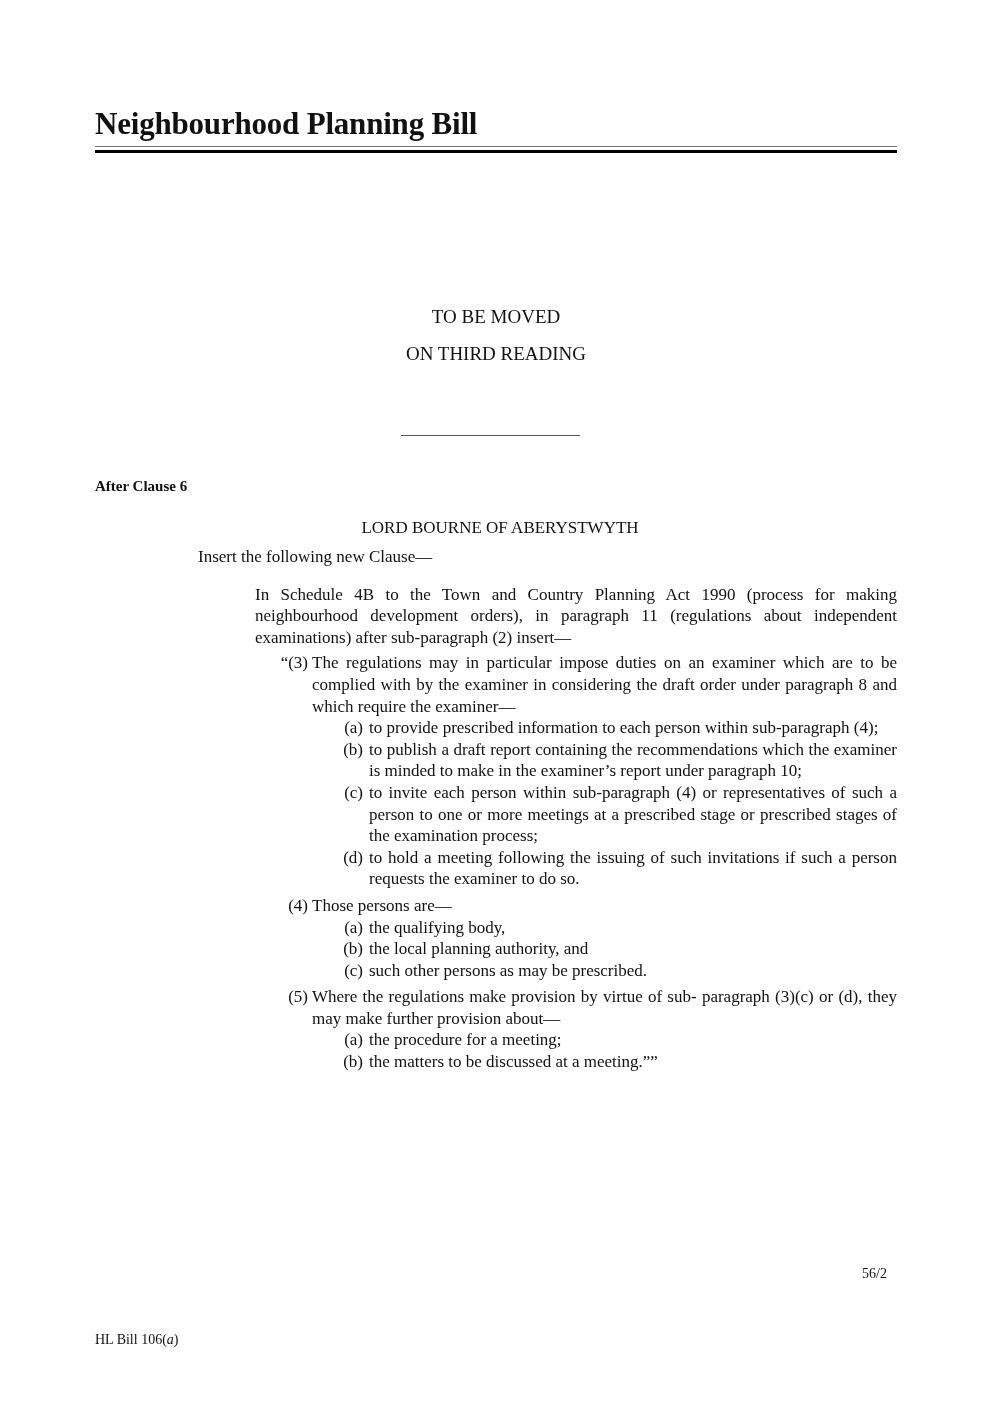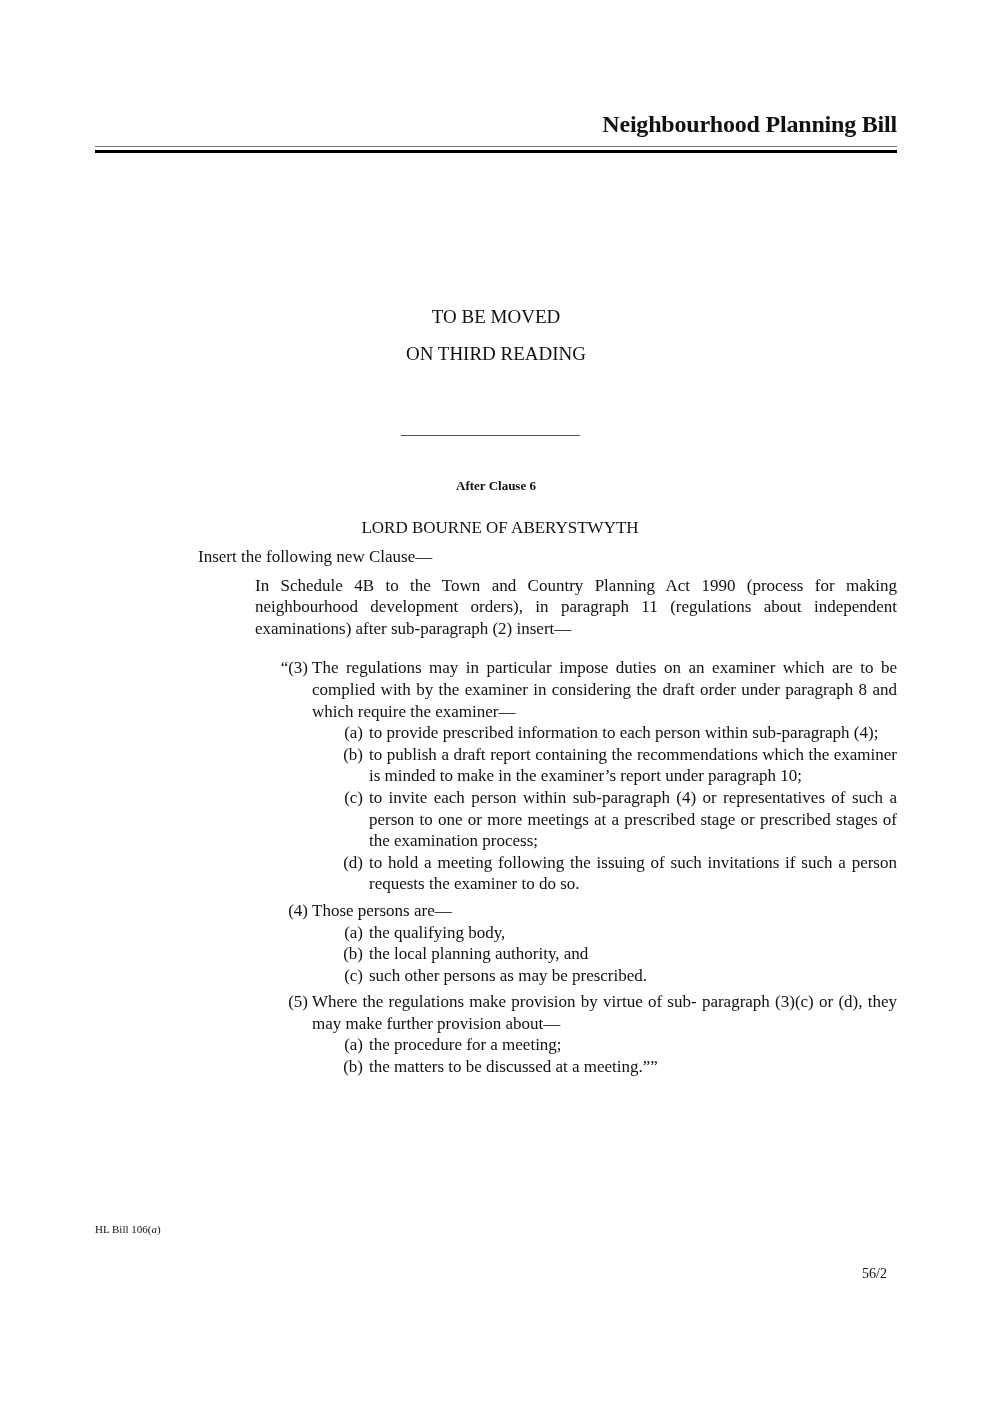--- a/index.html
+++ b/index.html
@@ -13,23 +13,23 @@
       position: relative;
       font-family: "Liberation Serif", "DejaVu Serif", serif;
       color: #111111;
       overflow: hidden;
     }
     .page-title {
       position: absolute;
       left: 95px;
       width: 802px;
       top: 104px;
-      text-align: right;
+      text-align: left;
       font-weight: bold;
-      font-size: 24px;
+      font-size: 31px;
       line-height: 40px;
       letter-spacing: -0.2px;
     }
     .rule-thin {
       position: absolute;
       left: 95px;
       width: 802px;
       top: 146px;
       height: 1px;
       background: #777;
@@ -57,46 +57,46 @@
       width: 179px;
       top: 435px;
       height: 1px;
       background: #555;
     }
     .clause-heading {
       position: absolute;
       left: 95px;
       width: 802px;
       top: 475px;
-      text-align: center;
+      text-align: left;
       font-weight: bold;
-      font-size: 13px;
+      font-size: 15px;
       line-height: 22px;
     }
     .mover {
       position: absolute;
       left: 99px;
       width: 802px;
       top: 517px;
       text-align: center;
       font-size: 17px;
       line-height: 22px;
     }
     .body {
       position: absolute;
       left: 198px;
       width: 699px;
       top: 546px;
       font-size: 17px;
       line-height: 21.6px;
     }
-    .instruction { margin: 0 0 7px 0; }
+    .instruction { margin: 0 0 16px 0; }
     .new-clause-title { font-weight: bold; margin: 0 0 7px 0; }
     .intro-para {
-      margin: 0 0 18px 57px;
+      margin: 0 0 4px 57px;
       text-align: justify;
     }
     .sub {
       position: relative;
       margin-left: 114px;
       text-align: justify;
       margin-bottom: 5px;
     }
     .sub .num {
       position: absolute;
@@ -111,22 +111,22 @@
     }
     .item .num {
       position: absolute;
       left: -36px;
       width: 30px;
       text-align: right;
     }
     .footer-left {
       position: absolute;
       left: 95px;
-      top: 1218px;
-      font-size: 11px;
+      top: 1329px;
+      font-size: 14px;
       line-height: 22px;
     }
     .footer-right {
       position: absolute;
       right: 104px;
       top: 1263px;
       font-size: 14px;
       line-height: 22px;
     }
   </style>

